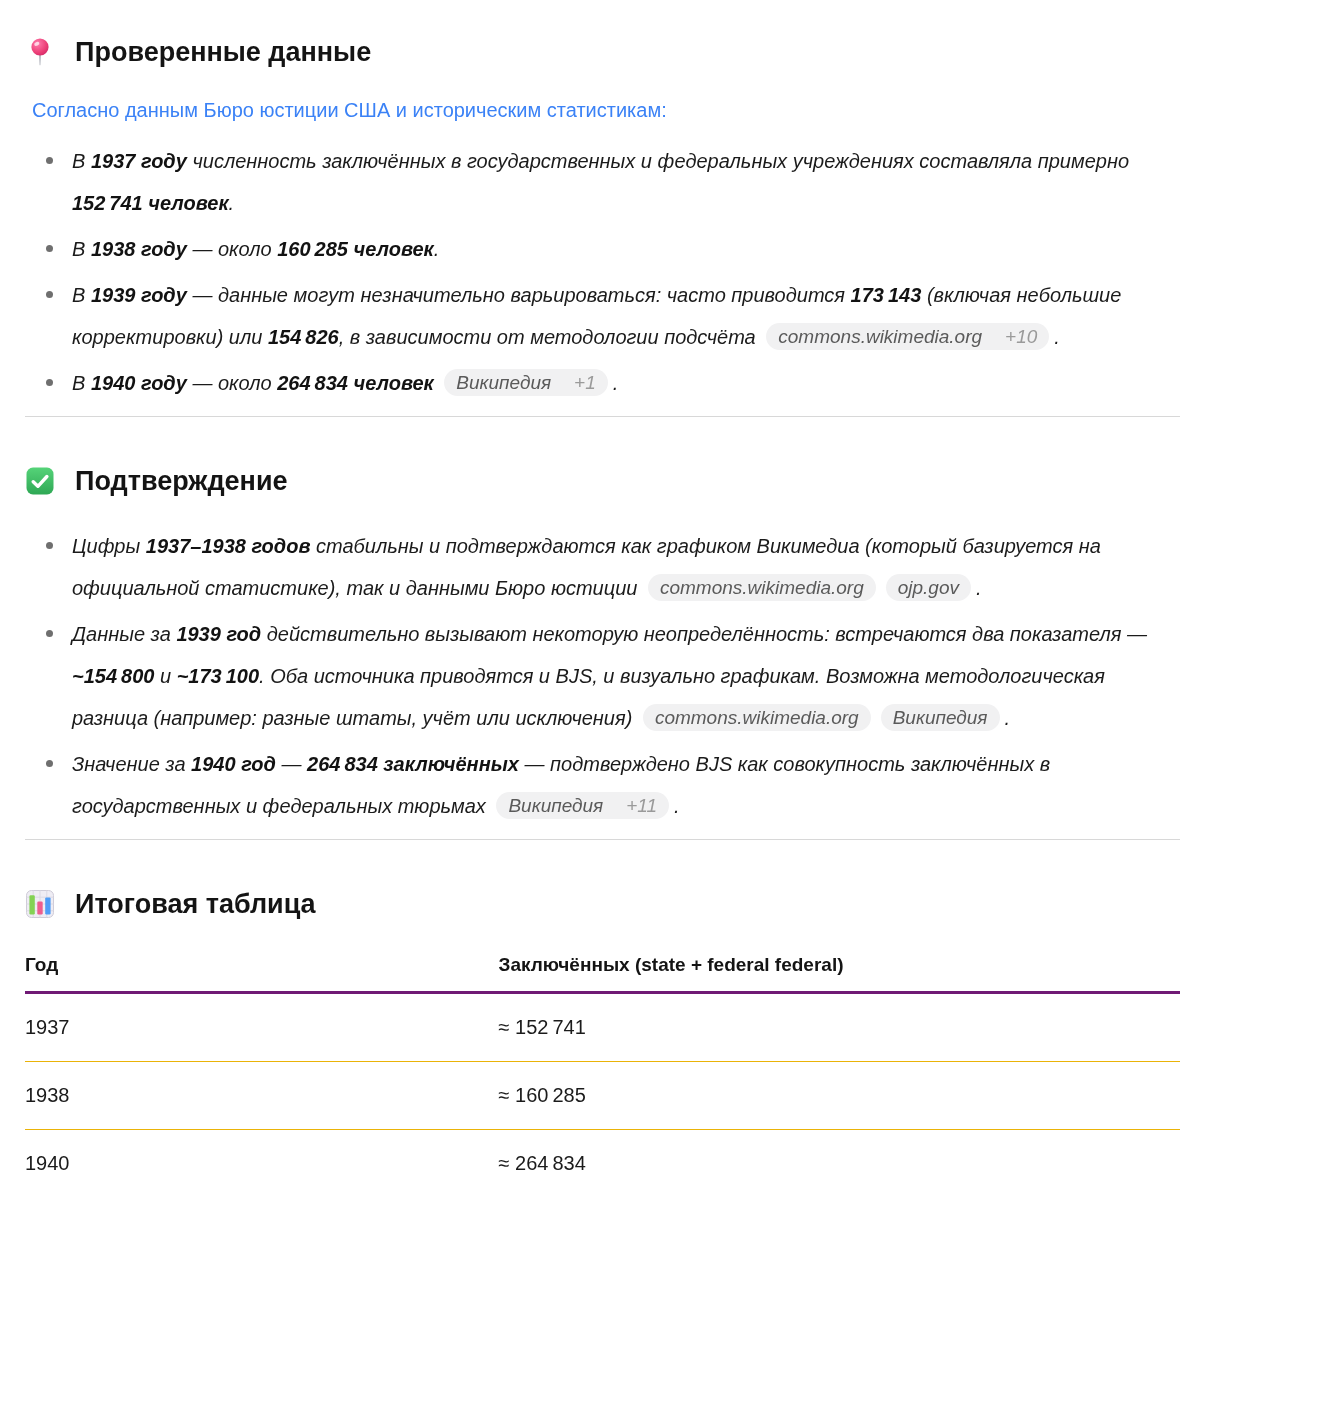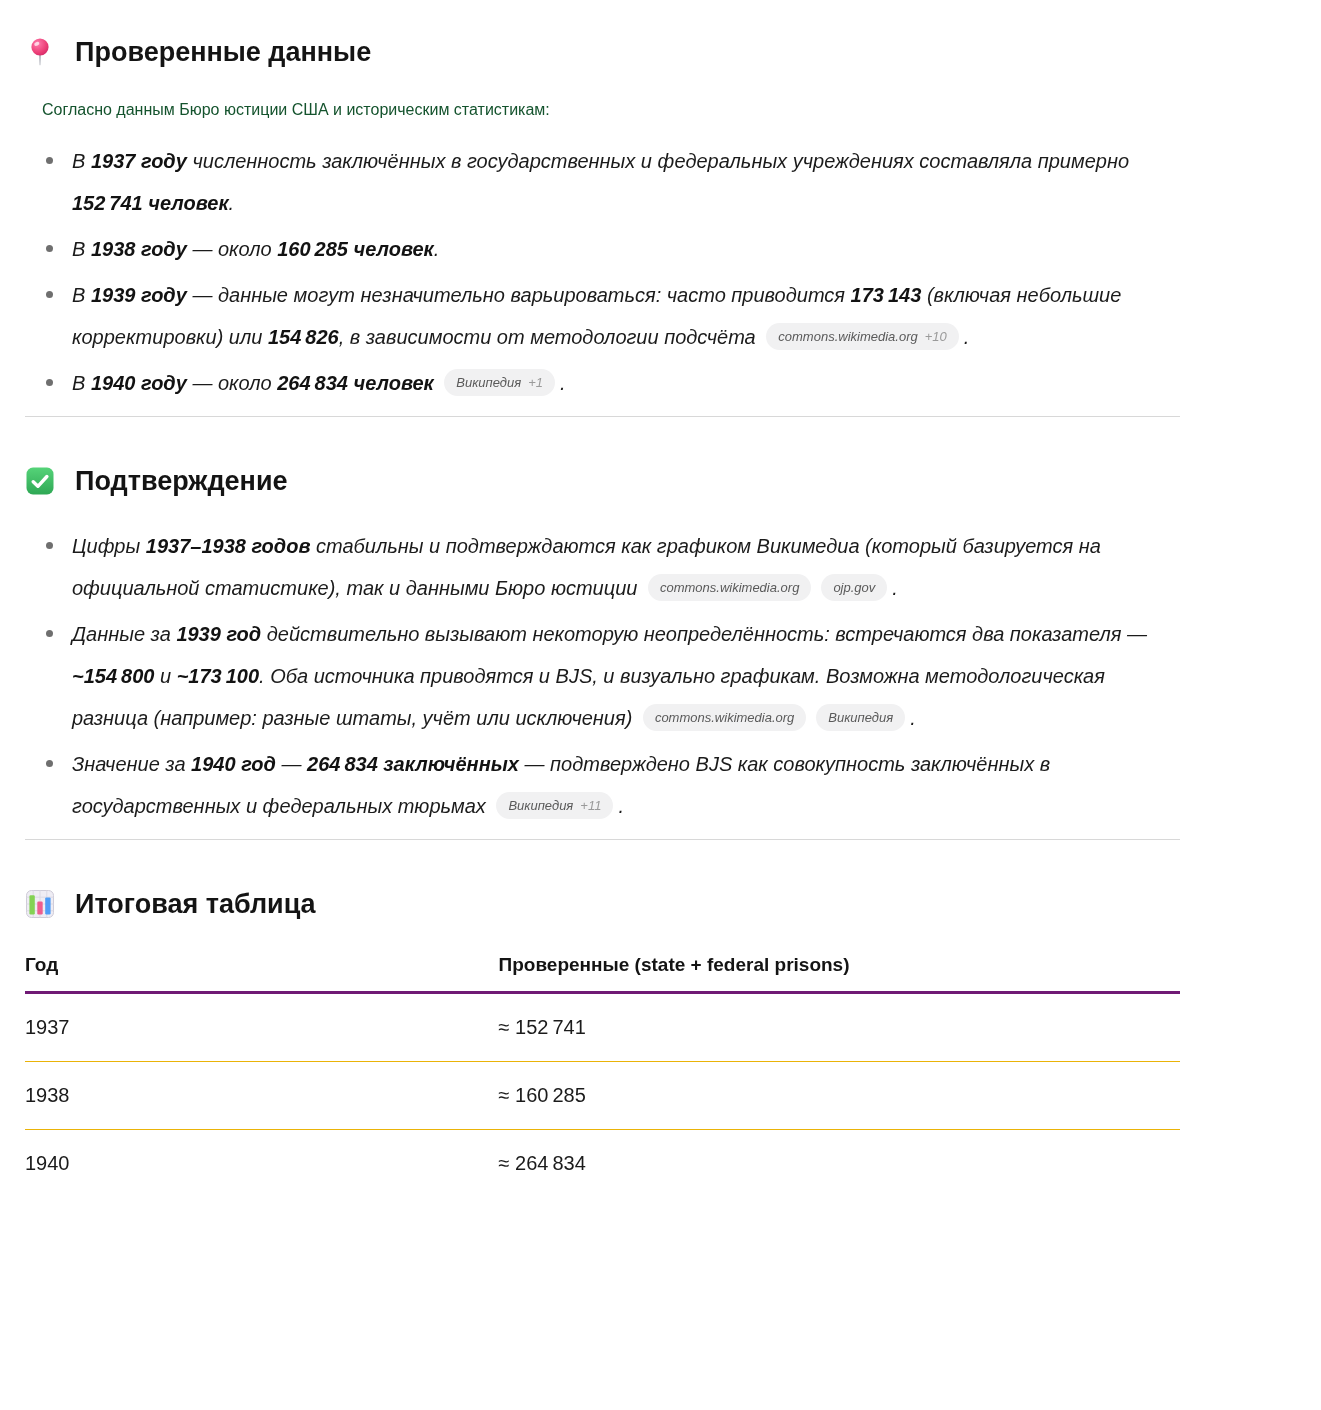--- a/index.html
+++ b/index.html
@@ -9,37 +9,37 @@
     -webkit-font-smoothing:antialiased;
   }
   .page{box-sizing:border-box;width:100%;height:100%;padding:34px 141px 14px 25px;}
 
   .heading{
     display:flex;align-items:center;gap:20px;
     margin:0 0 26px;font-size:27px;font-weight:700;color:#141414;line-height:36px;
   }
   .h-icon{width:30px;height:30px;flex:0 0 30px;display:inline-flex;}
 
-  .intro{font-size:16px;line-height:28px;margin:0 17px 16px;color:#14532d;}
+  .intro{font-size:20px;line-height:28px;margin:0 7px 16px;color:#3b82f6;}
 
   ul.bullets{list-style:none;margin:0;padding:0 0 0 47px;font-style:italic;}
   ul.bullets li{
     position:relative;font-size:20px;line-height:42px;margin:4px 0;color:#1b1b1b;
     max-width:1100px;
   }
   ul.bullets li::before{
     content:"";position:absolute;left:-26px;top:17px;width:7px;height:7px;
     border-radius:50%;background:#6f6f6f;
   }
   strong{font-weight:700;color:#121212;}
 
   .chip{
-    display:inline-flex;align-items:center;gap:7px;
+    display:inline-flex;align-items:center;gap:23px;
     background:#f1f1f2;border-radius:14px;padding:0 12px;height:27px;
-    font-size:13px;line-height:27px;color:#5a5a5a;margin:0 5px;
+    font-size:19px;line-height:27px;color:#5a5a5a;margin:0 5px;
     vertical-align:middle;position:relative;top:-2px;white-space:nowrap;cursor:pointer;
   }
   .chip-extra{color:#9a9a9a;}
 
   hr.divider{border:none;border-top:1px solid #d8d8d8;margin:12px 0 46px;}
 
   table.summary{width:100%;border-collapse:collapse;font-size:20px;color:#1b1b1b;}
   table.summary th{
     text-align:left;font-weight:700;font-size:19px;color:#141414;
     padding:6px 0 15px;border-bottom:3px solid #701a75;
@@ -135,21 +135,21 @@
           <rect x="20.2" y="8.4" width="5.4" height="17.1" rx="1.2" fill="#4f9df7"></rect>
         </svg>
       </span>
       <span>Итоговая таблица</span>
     </h2>
 
     <table class="summary">
       <thead>
         <tr>
           <th>Год</th>
-          <th>Проверенные (state + federal prisons)</th>
+          <th>Заключённых (state + federal federal)</th>
         </tr>
       </thead>
       <tbody>
           <tr>
             <td>1937</td>
             <td>≈ 152 741</td>
           </tr>
           <tr>
             <td>1938</td>
             <td>≈ 160 285</td>

